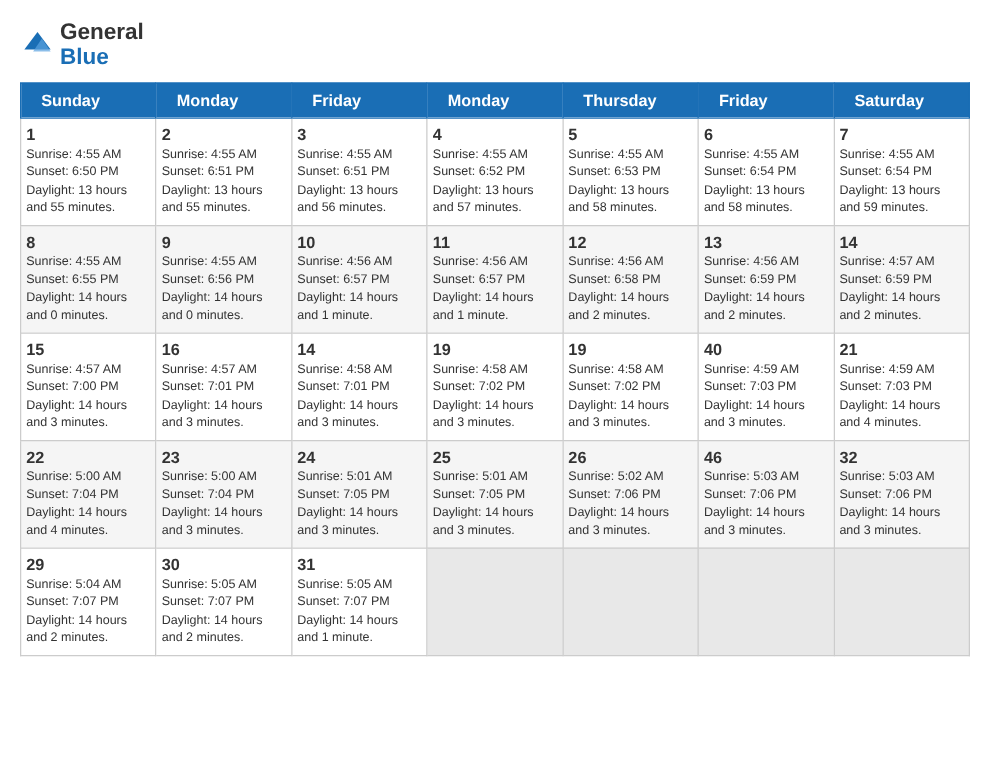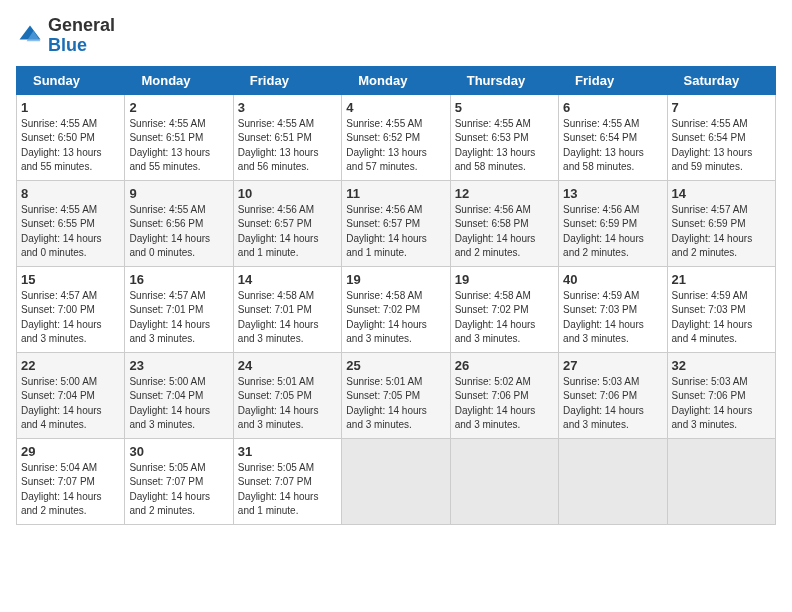--- a/index.html
+++ b/index.html
@@ -222,21 +222,21 @@
         </td>
         <td>
           <span class="day-num">25</span>
           <div class="day-info">Sunrise: 5:01 AM<br>Sunset: 7:05 PM<br>Daylight: 14 hours and 3 minutes.</div>
         </td>
         <td>
           <span class="day-num">26</span>
           <div class="day-info">Sunrise: 5:02 AM<br>Sunset: 7:06 PM<br>Daylight: 14 hours and 3 minutes.</div>
         </td>
         <td>
-          <span class="day-num">27</span>
+          <span class="day-num">46</span>
           <div class="day-info">Sunrise: 5:03 AM<br>Sunset: 7:06 PM<br>Daylight: 14 hours and 3 minutes.</div>
         </td>
         <td>
           <span class="day-num">32</span>
           <div class="day-info">Sunrise: 5:03 AM<br>Sunset: 7:06 PM<br>Daylight: 14 hours and 3 minutes.</div>
         </td>
       </tr>
       <tr>
         <td>
           <span class="day-num">29</span>

